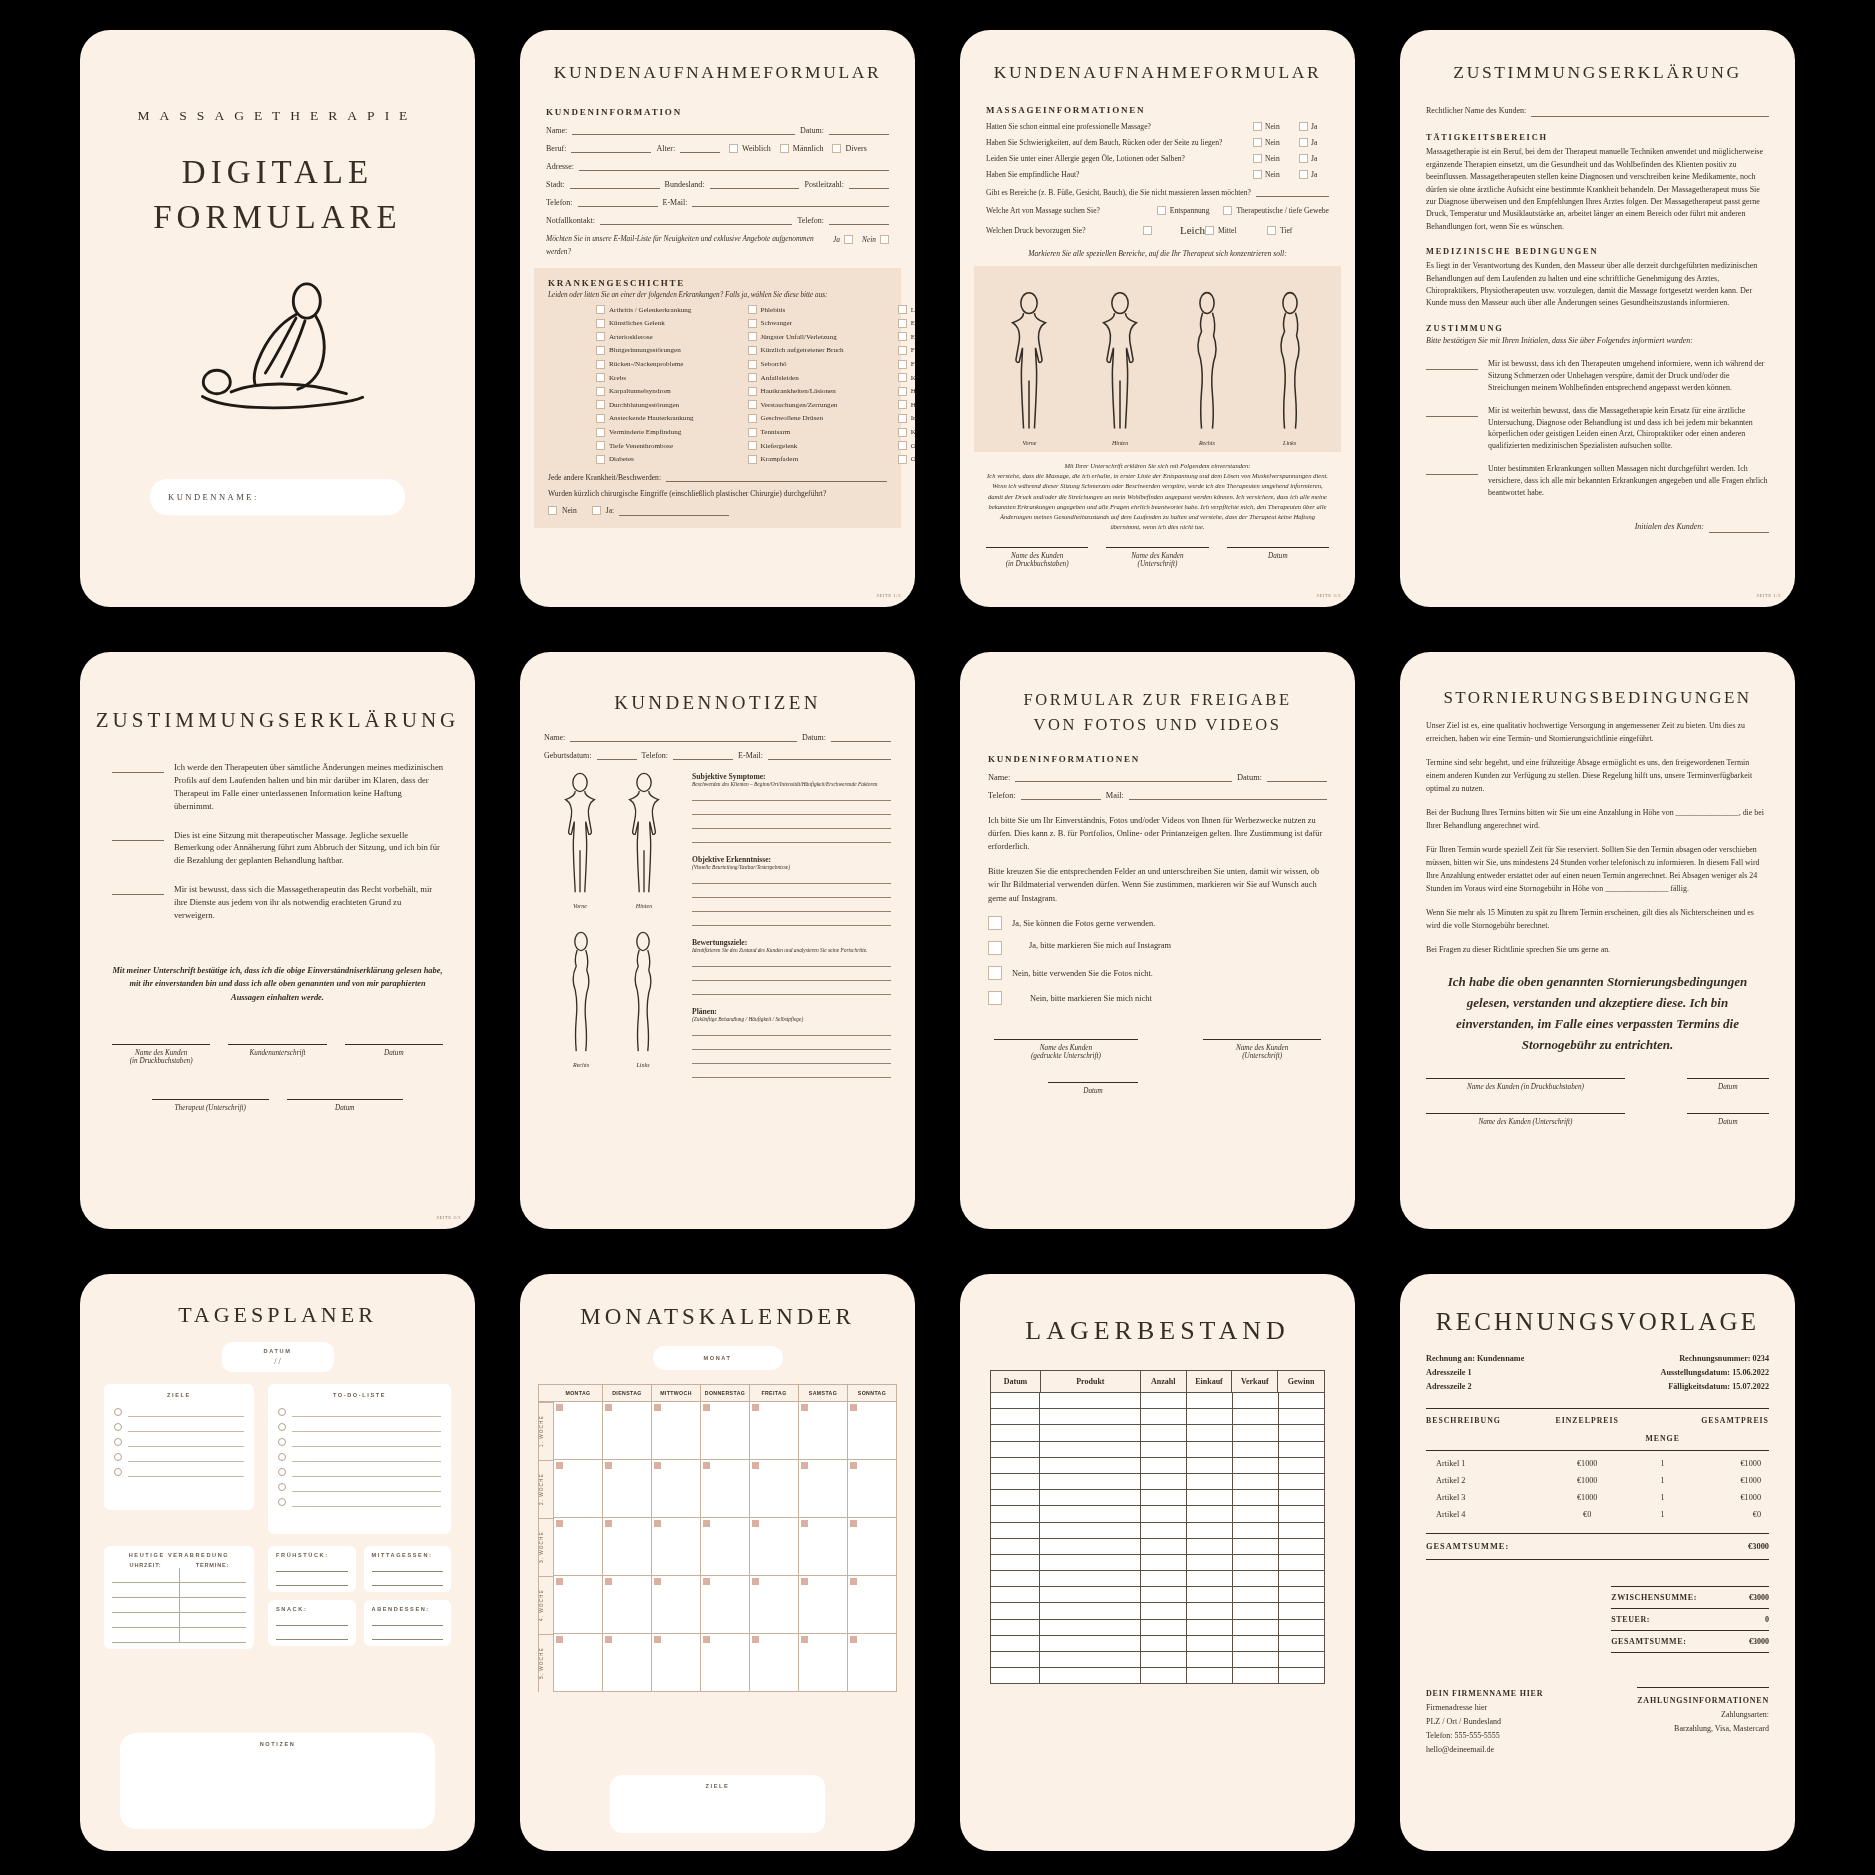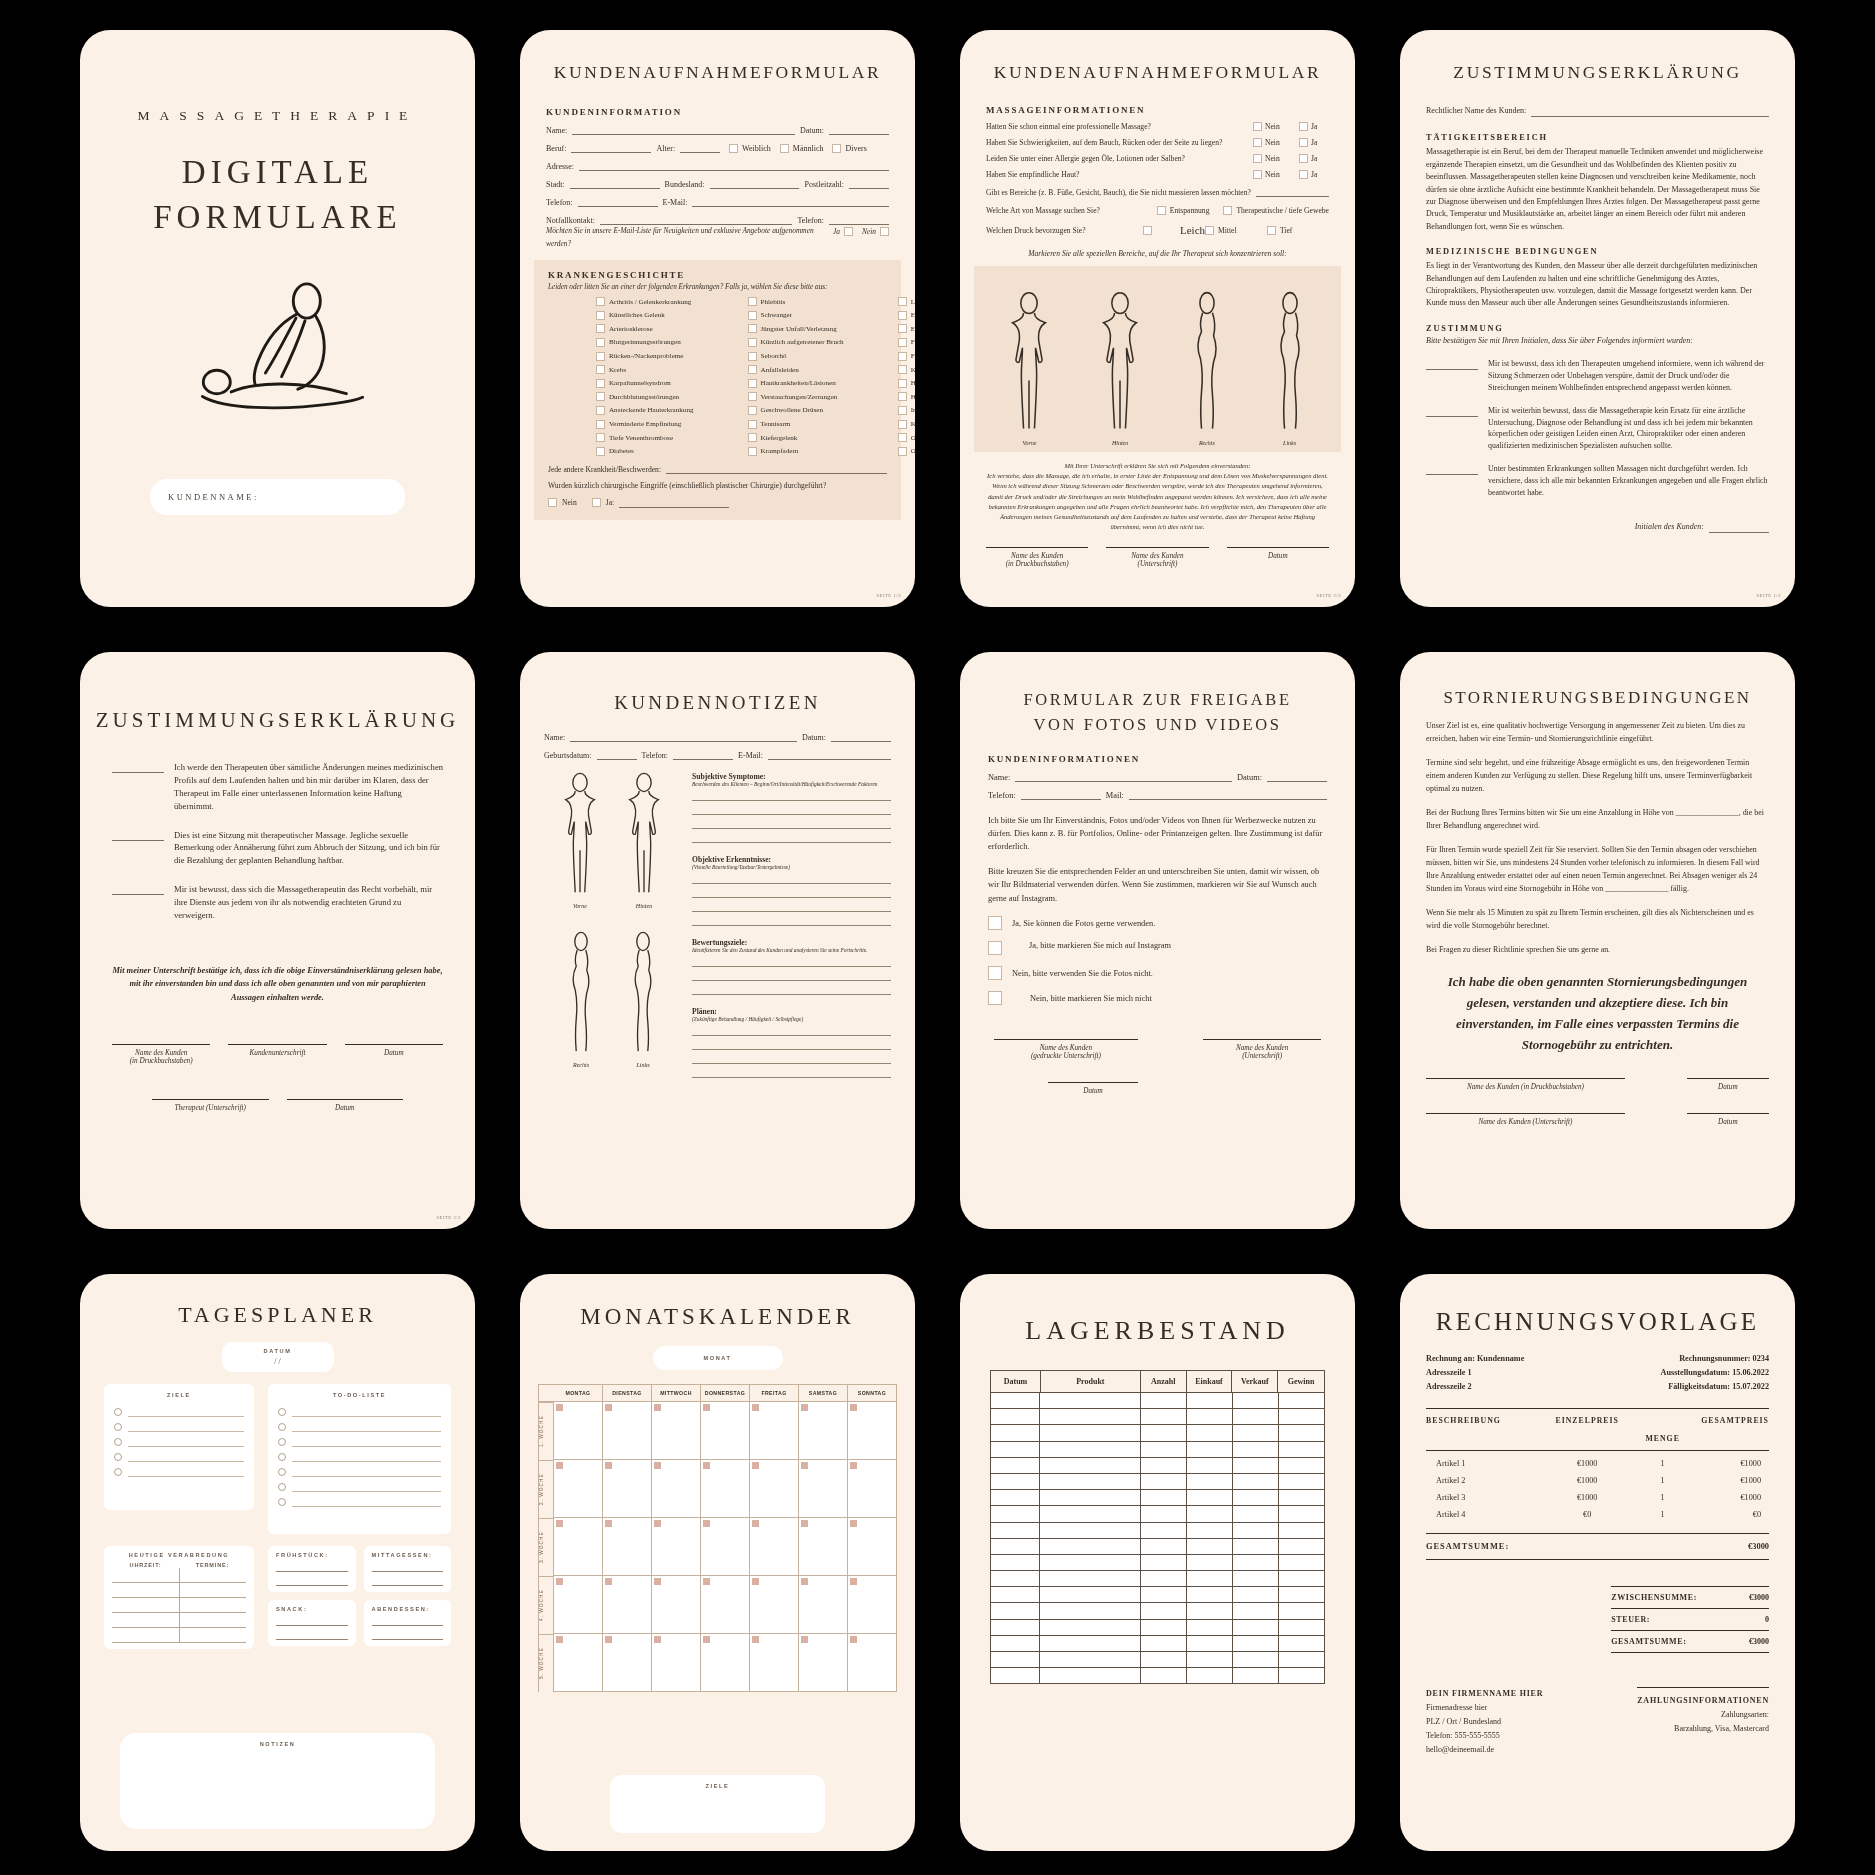--- a/index.html
+++ b/index.html
@@ -156,21 +156,21 @@
           <span class="fl w80"></span>
           <span class="lbl">E-Mail:</span>
           <span class="fl"></span>
         </div>
       <div class="frow">
           <span class="lbl">Notfallkontakt:</span>
           <span class="fl"></span>
           <span class="lbl">Telefon:</span>
           <span class="fl w60"></span>
         </div>
-      <div style="display:flex;gap:1px;">
+      <div style="display:flex;margin-top:8px;gap:1px;">
         <div class="ital" style="font-size:7.4px;line-height:1.7;flex:1;">Möchten Sie in unsere E-Mail-Liste für Neuigkeiten und exklusive Angebote aufgenommen werden?</div>
         <div style="display:flex;gap:9px;align-items:flex-start;padding-top:2px;">
           <span class="opt ital" style="font-size:7.4px;">
               <span>Ja</span>
               <span class="cb"></span>
             </span>
           <span class="opt ital" style="font-size:7.4px;">
               <span>Nein</span>
               <span class="cb"></span>
             </span>

